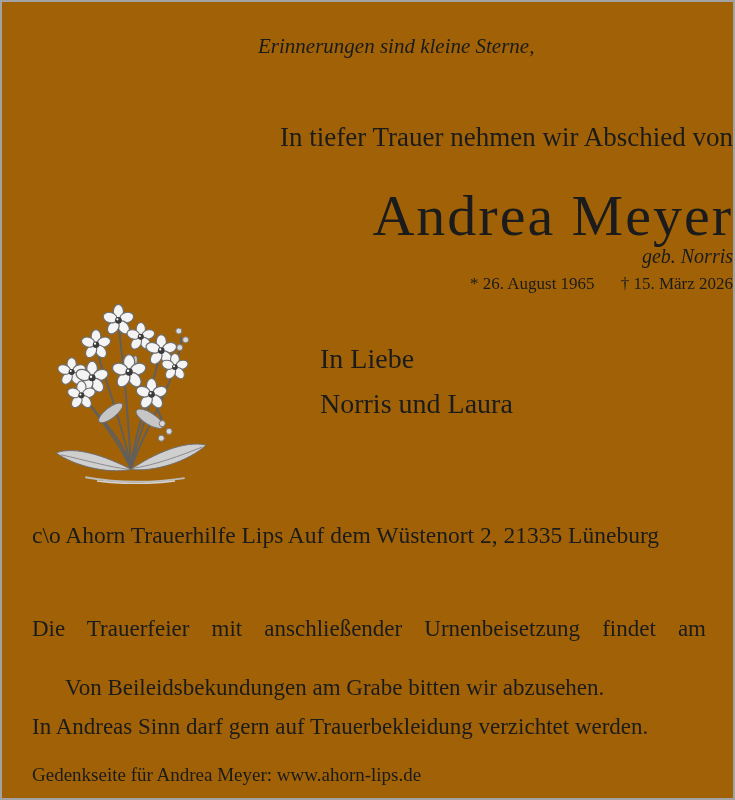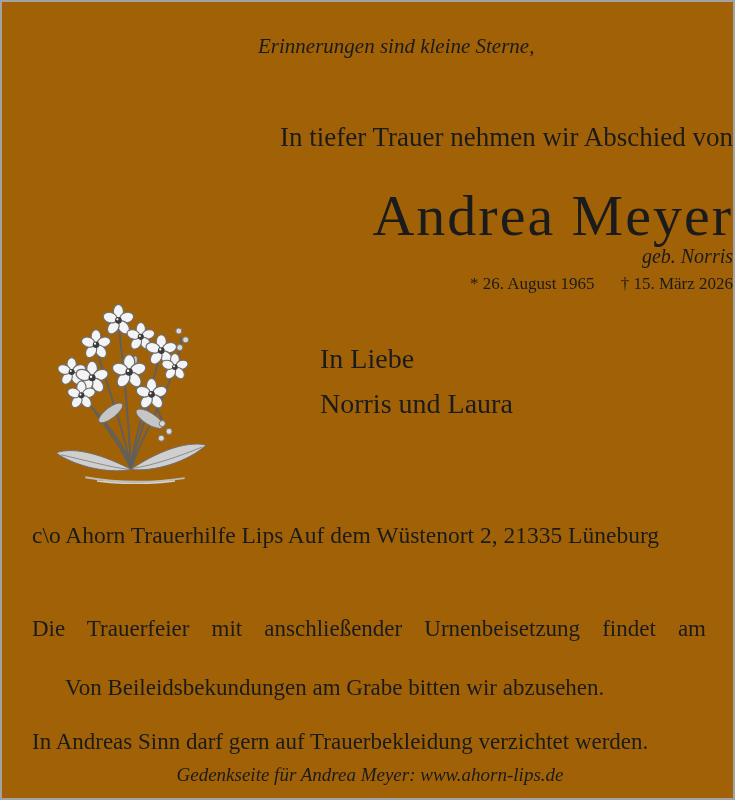--- a/index.html
+++ b/index.html
@@ -68,26 +68,25 @@
   .ceremony {
     left: 30px; top: 566px;
     width: 674px;
     font-size: 23px;
     line-height: 33.5px;
     margin-top: 44px;
   }
   .ceremony .stretch { text-align: justify; text-align-last: justify; }
 
   .condolence { left: 30px; top: 673px; font-size: 23px; white-space: nowrap; margin-left: 33px; }
-  .attire     { left: 30px; top: 712px; font-size: 23px; white-space: nowrap; margin-top: 15px; }
+  .attire     { left: 30px; top: 712px; font-size: 23px; white-space: nowrap; }
 
   .memorial {
     left: 30px; right: 25px; top: 762px;
-    text-align: center;
-    font-style: italic;
+    text-align: left;
     font-size: 19px;
   }
 </style>
 </head>
 <body>
 
 <div class="page">
 
   <div class="abs epigraph">
     <div>Erinnerungen sind kleine Sterne,</div>

